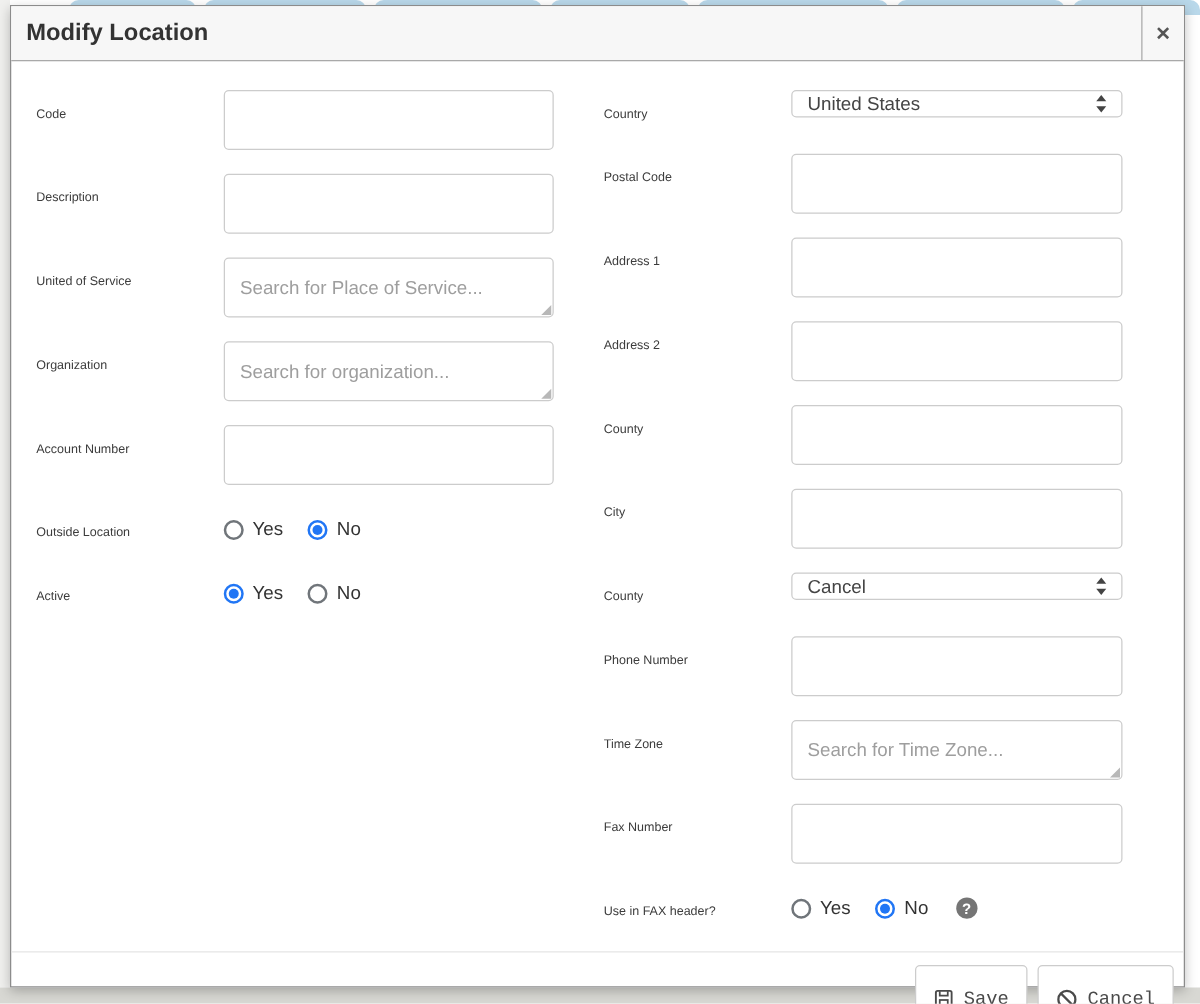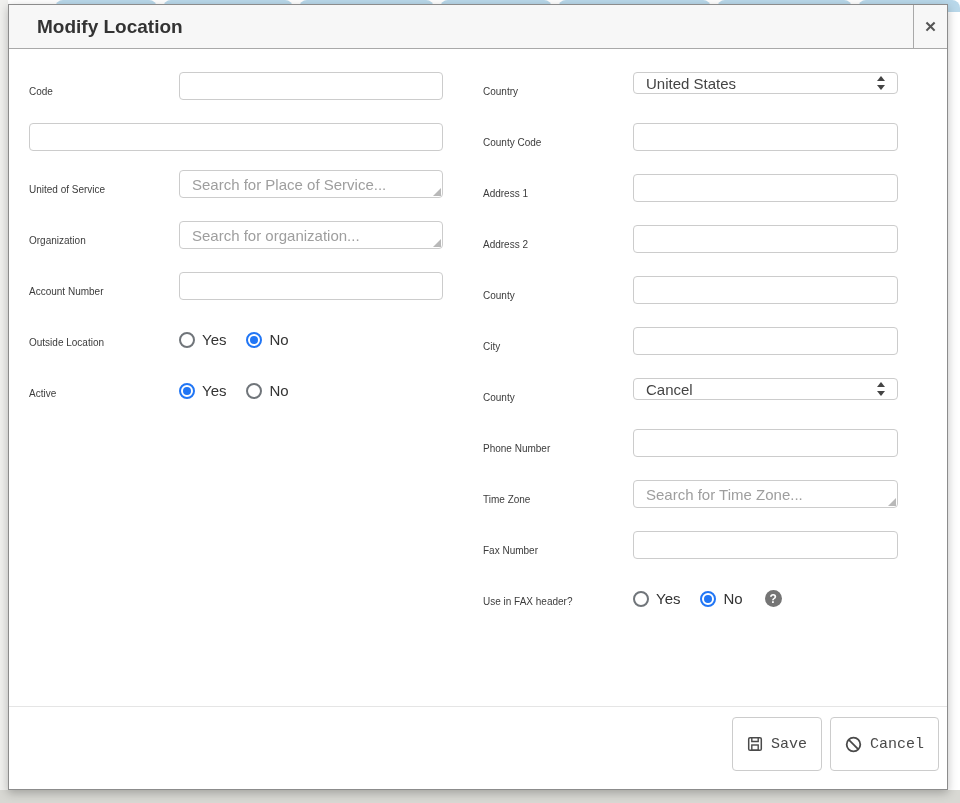--- a/index.html
+++ b/index.html
@@ -20,42 +20,42 @@
     position:absolute; left:8px; top:4px; width:940px; height:786px;
     background:#fff; border:1px solid #8c8c8c;
     box-shadow:0 3px 9px rgba(0,0,0,.25);
     display:flex; flex-direction:column;
   }
   .modal-header {
     height:44px; flex:0 0 44px; background:#f7f7f7;
     border-bottom:1px solid #a9a9a9;
     display:flex; align-items:center;
   }
-  .modal-title { font-size:19px; font-weight:bold; color:#333; padding-left:28px; flex:1; }
+  .modal-title { font-size:19px; font-weight:bold; color:#333; padding-left:12px; flex:1; }
   .modal-close {
     width:34px; height:100%; border:none; border-left:1px solid #a9a9a9;
     background:#f7f7f7; display:flex; align-items:center; justify-content:center;
     cursor:pointer; font-size:15px; font-weight:bold; color:#555;
   }
 
   
   .modal-body {
     flex:1 1 auto; padding:23px 0 0 20px;
     display:grid; grid-template-columns:414px 415px; column-gap:40px;
     align-content:start;
   }
   .form-row { display:flex; align-items:flex-start; margin-bottom:19px; }
   .form-label {
     flex:0 0 150px; padding:7px 45px 0 0;
     font-size:10px; line-height:25px; color:#3c3c3c;
   }
   .form-control-wrap { flex:1 1 auto; position:relative; }
 
   input.text-input, .search-input {
-    width:100%; height:28px; border:1px solid #ccc; border-radius:4px;
+    width:100%; height:48px; border:1px solid #ccc; border-radius:4px;
     padding:6px 12px; font-size:15px; color:#444;
     font-family:"Liberation Sans", sans-serif; background:#fff; outline:none;
   }
   .search-input::placeholder, input.text-input::placeholder { color:#9e9e9e; opacity:1; }
   .grip {
     position:absolute; right:2px; bottom:2px; width:0; height:0;
     border-left:8px solid transparent; border-bottom:8px solid #b8b8b8;
   }
 
   .select-box {
@@ -126,20 +126,21 @@
     <div>
 
       <div class="form-row">
         <div class="form-label">Code</div>
         <div class="form-control-wrap">
           <input class="text-input" type="text" value="" style="">
         </div>
       </div>
 
       <div class="form-row">
+        <div class="form-label">Description</div>
         <div class="form-control-wrap">
           <input class="text-input" type="text" value="" style="">
         </div>
       </div>
 
       <div class="form-row">
         <div class="form-label">United of Service</div>
         <div class="form-control-wrap">
           <input class="search-input" type="text" placeholder="Search for Place of Service..." style="">
           <span class="grip"></span>
@@ -200,21 +201,21 @@
             <span>United States</span>
             <svg class="select-arrows" width="12" height="16" viewBox="0 0 12 16">
               <path d="M2 6l4-5 4 5z" fill="#444"></path>
                 <path d="M2 10l4 5 4-5z" fill="#444"></path>
             </svg>
           </div>
         </div>
       </div>
 
       <div class="form-row">
-        <div class="form-label">County Code</div>
+        <div class="form-label">Postal Code</div>
         <div class="form-control-wrap">
           <input class="text-input" type="text" value="" style="">
         </div>
       </div>
 
       <div class="form-row">
         <div class="form-label">Address 1</div>
         <div class="form-control-wrap">
           <input class="text-input" type="text" value="" style="">
         </div>

